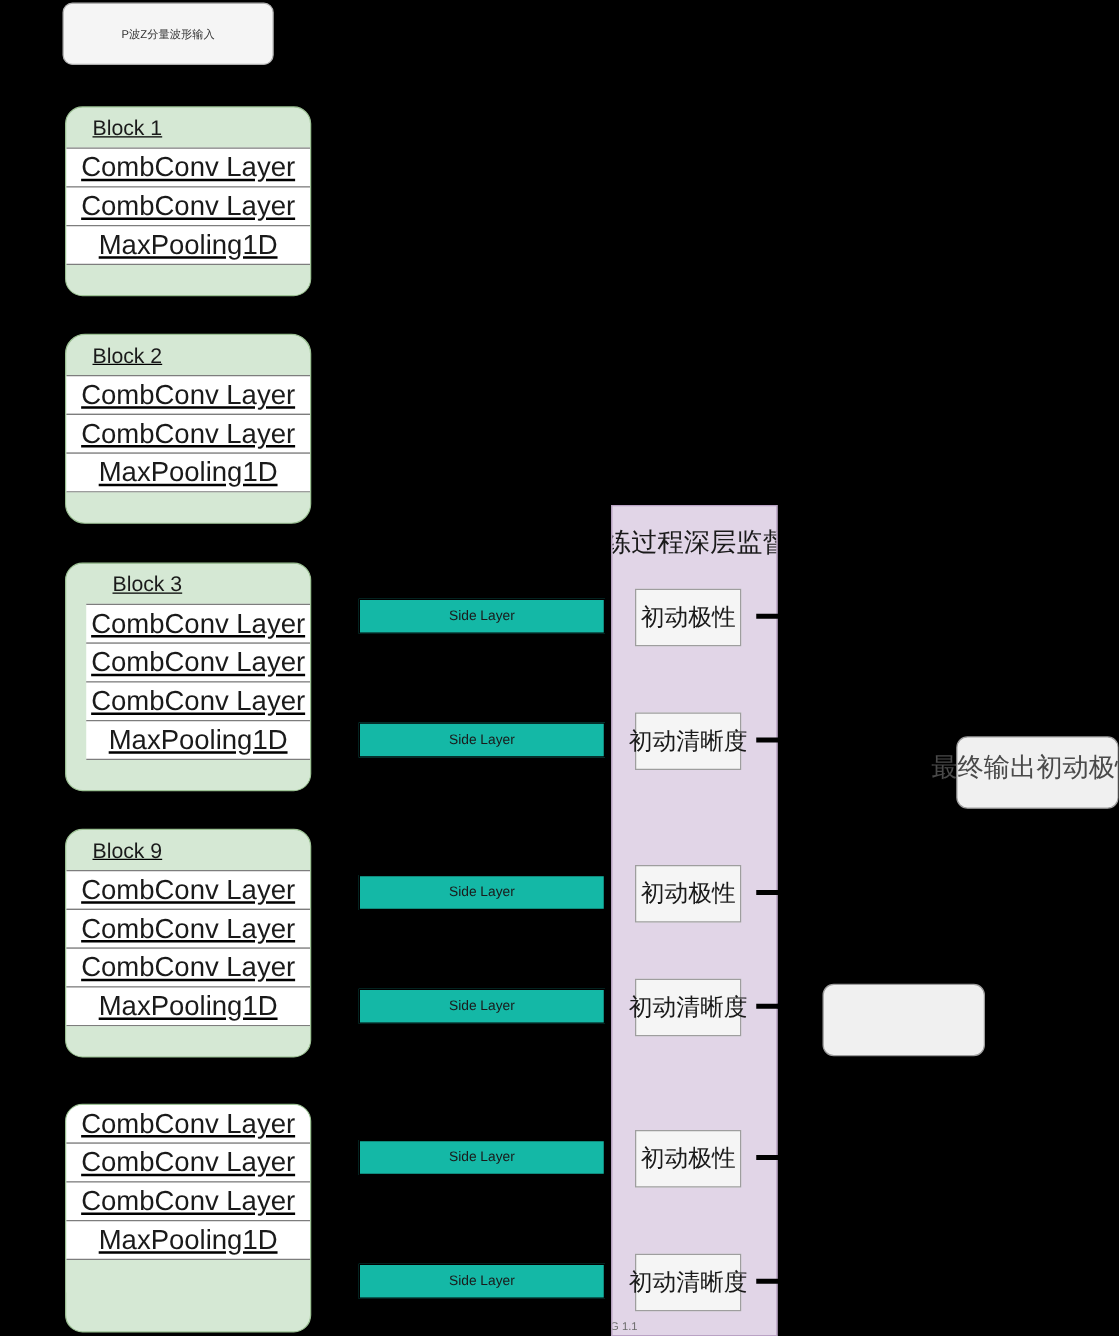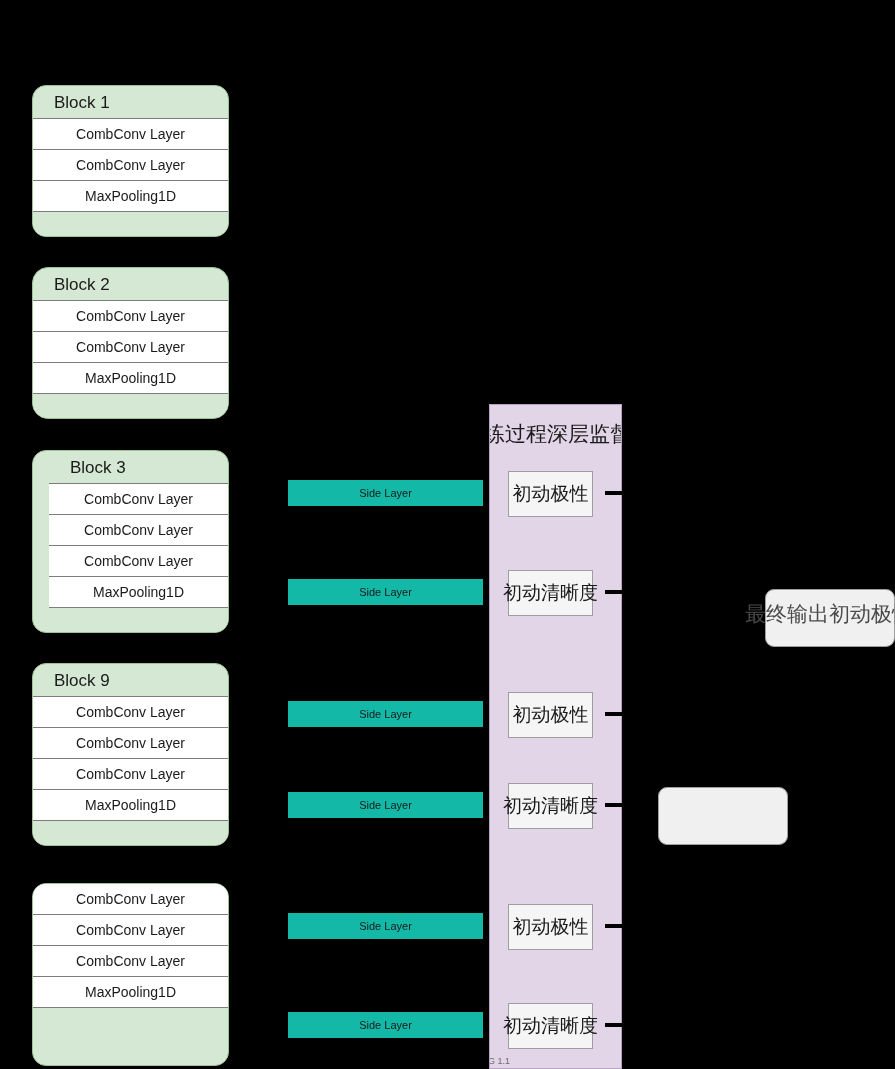--- a/index.html
+++ b/index.html
@@ -32,27 +32,28 @@
     justify-content: center;
     color: #333333;
     font-size: 9px;
     letter-spacing: 0px;
     white-space: nowrap;
   }
 
   
   .block {
     position: absolute;
-    left: 32px;
+    left: 52px;
     width: 197px;
     background: #d5e8d4;
     border: 1px solid #9cc194;
     border-radius: 14px;
     box-sizing: border-box;
     overflow: hidden;
+    text-decoration: underline;
   }
   .block-title {
     height: 33px;
     line-height: 33px;
     padding-left: 21px;
     font-size: 17px;
     color: #1a1a1a;
     box-sizing: border-box;
     white-space: nowrap;
   }
@@ -60,21 +61,21 @@
     background: #d5e8d4;
   }
   .block-row {
     height: 30px;
     line-height: 30px;
     background: #ffffff;
     border-top: 1px solid #7d7d7d;
     border-bottom: 1px solid #7d7d7d;
     margin-top: -1px;
     text-align: center;
-    font-size: 14px;
+    font-size: 22px;
     color: #1a1a1a;
     white-space: nowrap;
   }
   .block-foot {
     height: 26px;
     background: #d5e8d4;
   }
 
   
   .side-layer {
@@ -172,20 +173,23 @@
     font-size: 21px;
     color: #4a4a4a;
     white-space: nowrap;
   }
 </style>
 </head>
 <body>
 
 <div id="stage">
 
+  <div class="input-box">
+    <span>P波Z分量波形输入</span>
+  </div>
 
   <div class="block" style="top:85px;height:152px;">
     <div class="block-title">Block 1</div>
     <div class="block-rows">
       <div class="block-row">CombConv Layer</div>
       <div class="block-row">CombConv Layer</div>
       <div class="block-row">MaxPooling1D</div>
     </div>
     <div class="block-foot"></div>
   </div>

